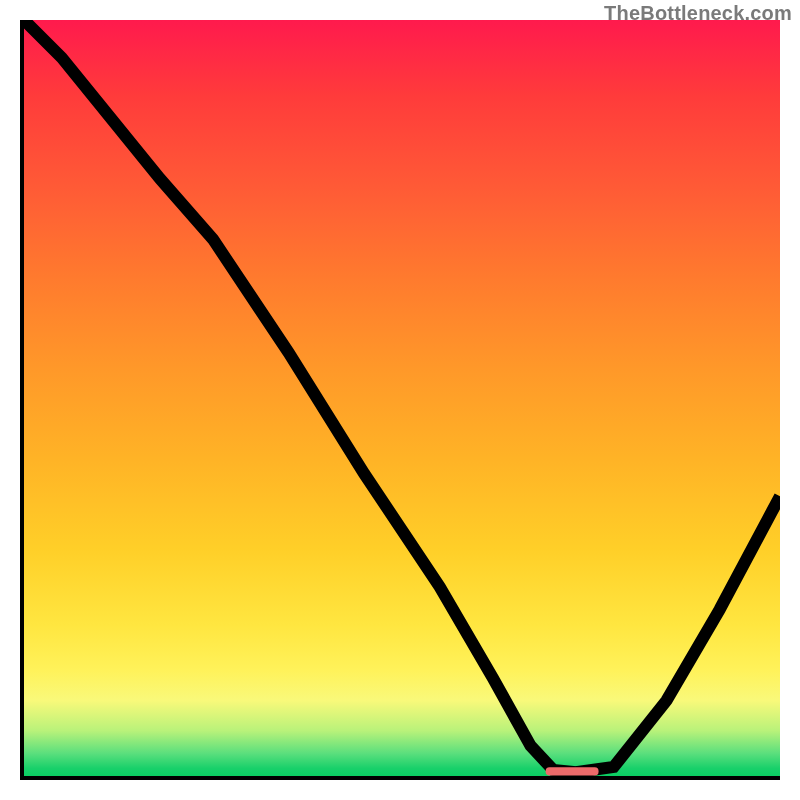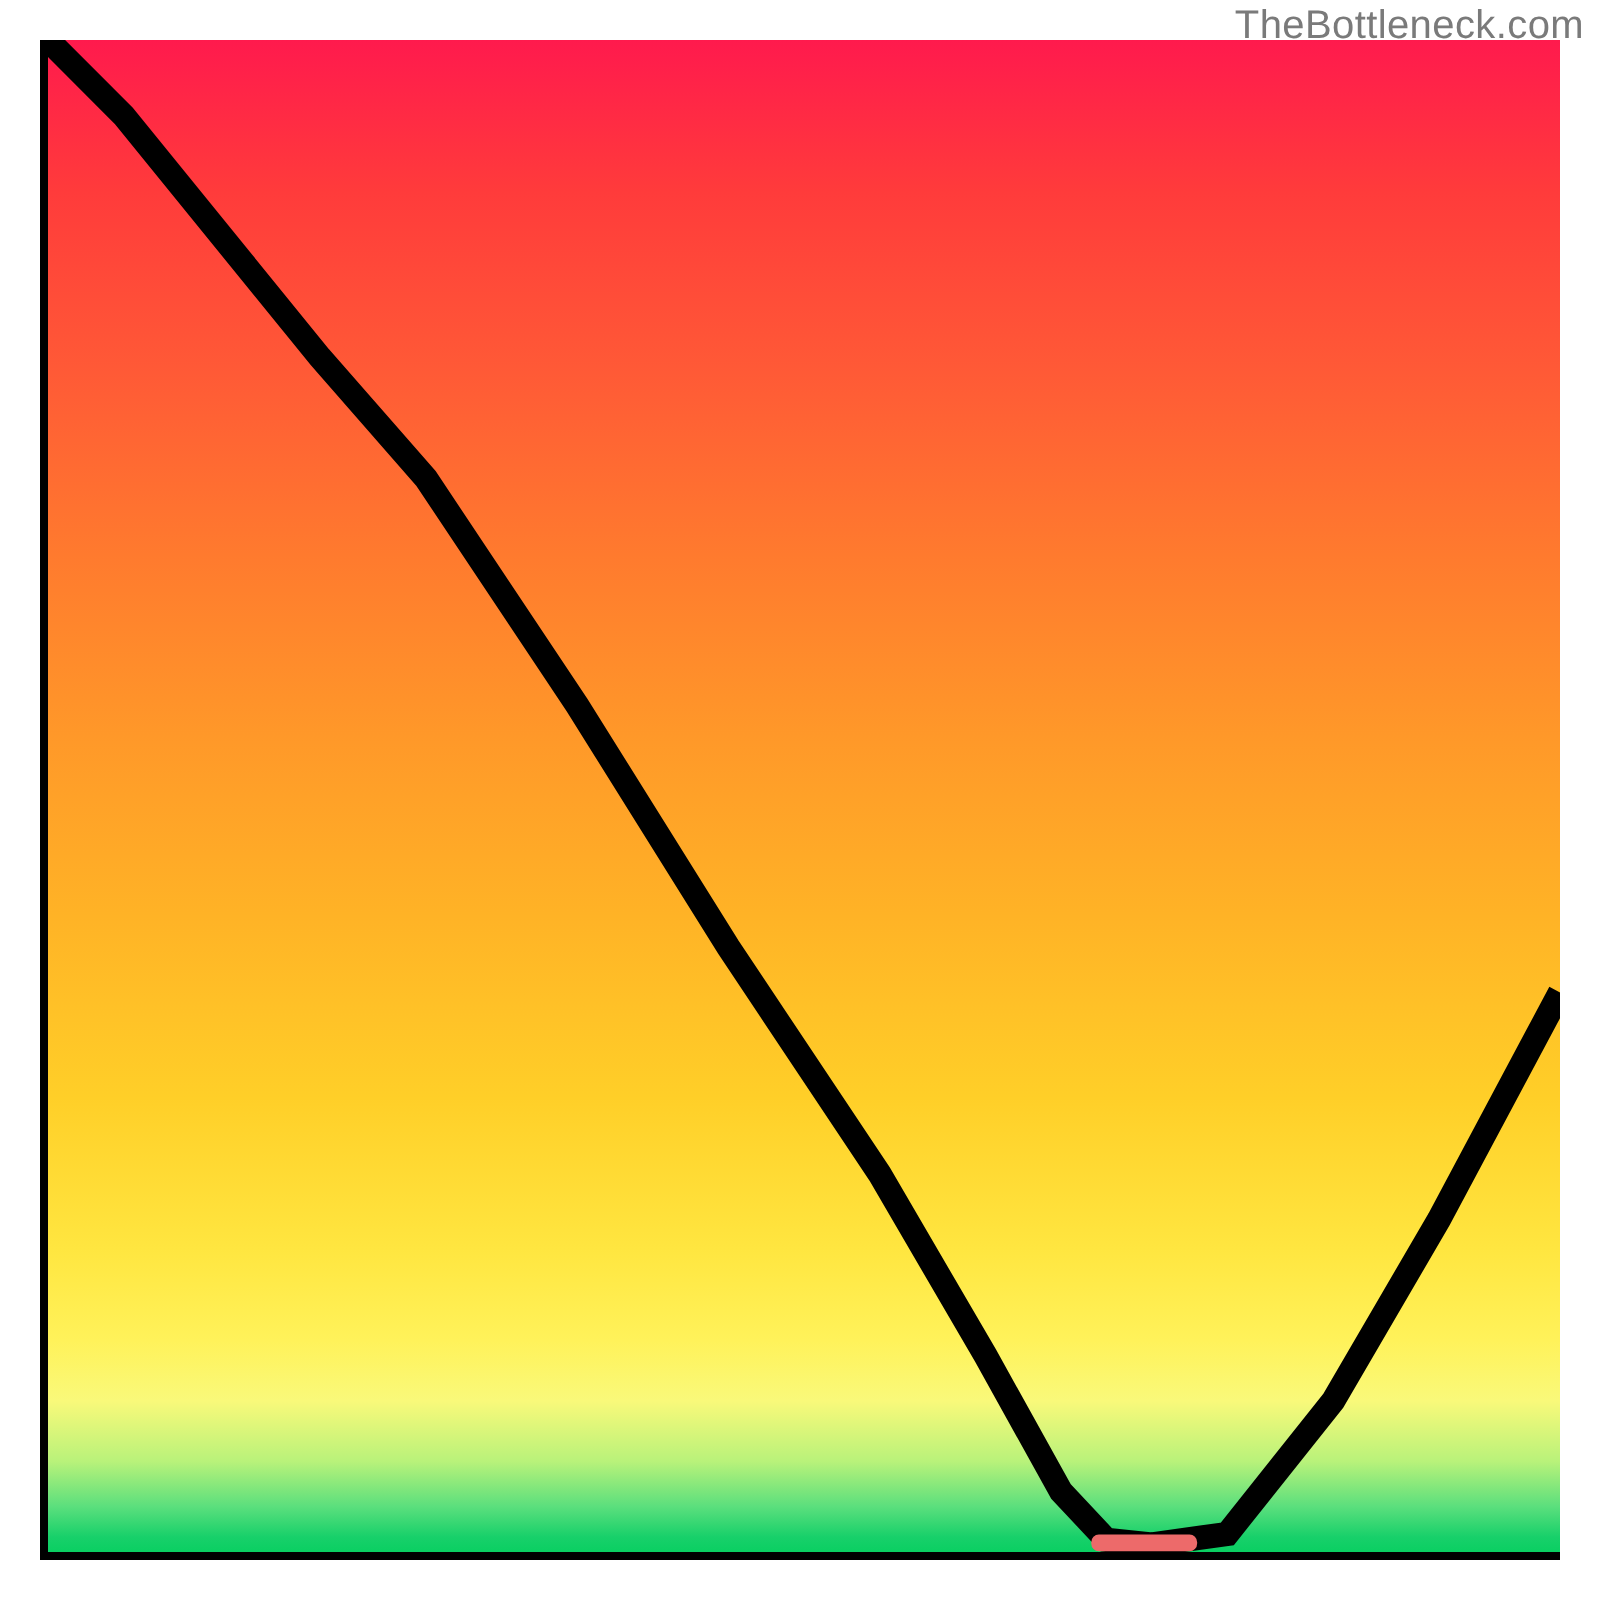--- a/index.html
+++ b/index.html
@@ -62,21 +62,21 @@
   }
   .marker {
     fill: #ed6a6a;
     stroke: none;
   }
   .watermark {
     position: absolute;
     top: 2px;
     right: 8px;
     font-size: 20px;
-    font-weight: 400;
+    font-weight: 700;
     color: #7a7a7a;
     letter-spacing: 0.2px;
     user-select: none;
   }
 </style>
 </head>
 <body>
 
 <div class="chart-wrap">
 

